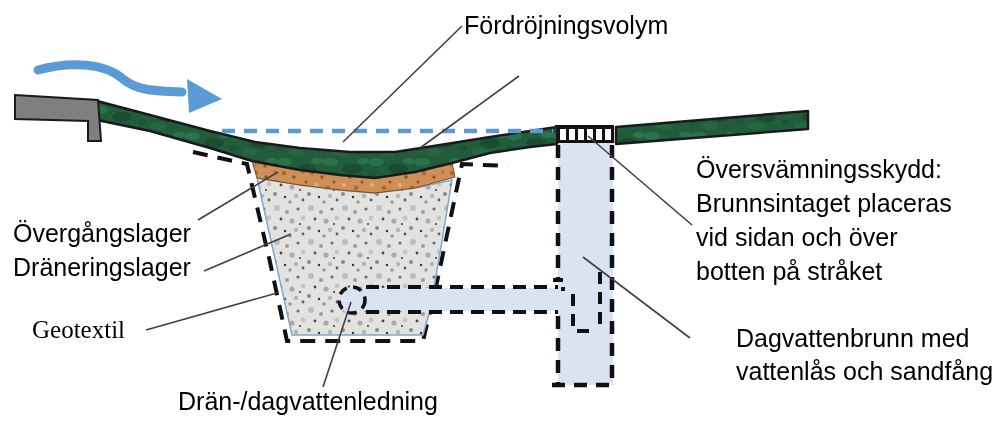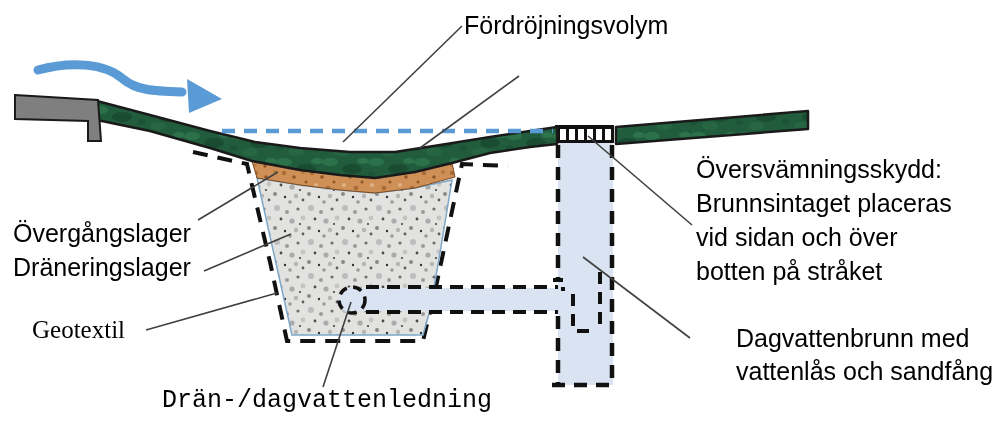--- a/index.html
+++ b/index.html
@@ -113,20 +113,20 @@
       <line x1="323" y1="387" x2="351" y2="302"></line>
       <line x1="588" y1="136" x2="692" y2="225"></line>
       <line x1="583" y1="257" x2="690" y2="338"></line>
     </g>
   </svg>
 
   <div class="lbl" style="left:464px;top:10px;">Fördröjningsvolym</div>
   <div class="lbl" style="left:13px;top:218px;">Övergångslager</div>
   <div class="lbl" style="left:13px;top:252px;">Dräneringslager</div>
   <div class="lbl" style="left:32px;top:315px;font-family:Liberation Serif, serif;">Geotextil</div>
-  <div class="lbl" style="left:162px;top:386px;font-family:Liberation Mono, monospace;">Drän-/dagvattenledning</div>
+  <div class="lbl" style="left:178px;top:386px;">Drän-/dagvattenledning</div>
   <div class="lbl multiline lh34" style="left:696px;top:152px;">Översvämningsskydd:
 Brunnsintaget placeras
 vid sidan och över
 botten på stråket</div>
   <div class="lbl multiline lh33" style="left:714px;top:322px;margin-left:22px;">Dagvattenbrunn med
 vattenlås och sandfång</div>
 </div>
 
 </body></html>

